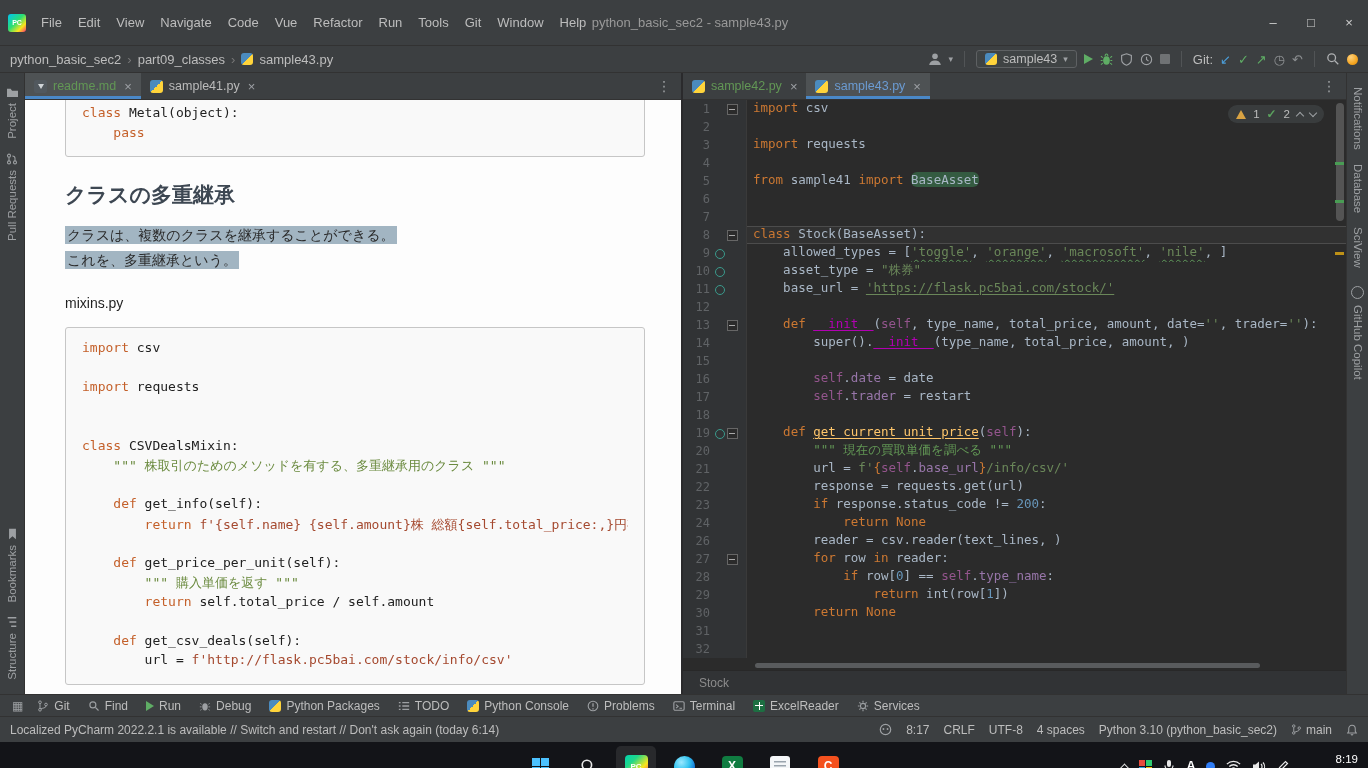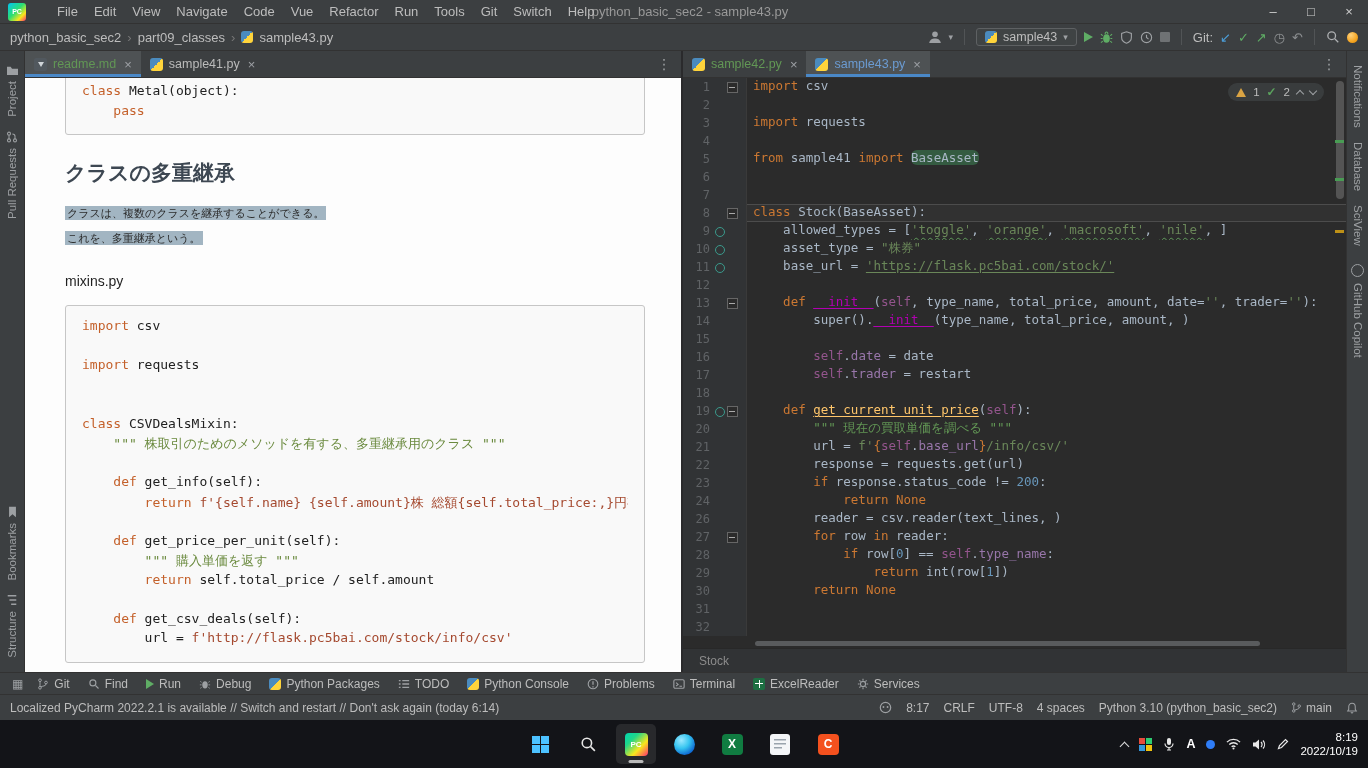--- a/index.html
+++ b/index.html
@@ -1,21 +1,21 @@
 <!DOCTYPE html>
 <html><head>
 <meta charset="utf-8">
 <style>
   *{margin:0;padding:0;box-sizing:border-box;}
   html,body{width:1368px;height:768px;overflow:hidden;background:#2b2b2b;
     font-family:"Liberation Sans",sans-serif;-webkit-font-smoothing:antialiased;}
   .screen{width:1368px;height:768px;display:flex;flex-direction:column;overflow:hidden;}
 
   
-  .titlebar{height:24px;background:#3c3f41;display:flex;align-items:center;position:relative;flex:none;padding-left:8px;border-bottom:1px solid #323232;gap:16px;}
+  .titlebar{height:46px;background:#3c3f41;display:flex;align-items:center;position:relative;flex:none;padding-left:8px;border-bottom:1px solid #323232;}
   .app-icon{width:18px;height:18px;border-radius:3px;flex:none;margin-right:8px;
     background:linear-gradient(135deg,#00c4f5,#2bde73 45%,#f8e71c 75%,#fe2e6e);
     color:#fff;font-size:7px;font-weight:bold;display:flex;align-items:center;justify-content:center;}
   .menubar{display:flex;gap:2px;z-index:2;}
   .menu-item{padding:4px 7px;font-size:13px;color:#bdbdbd;cursor:default;}
   .title-text{position:absolute;left:12px;right:0;text-align:center;color:#999;font-size:13px;pointer-events:none;}
   .win-controls{margin-left:auto;display:flex;z-index:2;}
   .win-btn{width:38px;height:30px;display:flex;align-items:center;justify-content:center;color:#cfcfcf;font-size:13px;}
 
   
@@ -62,21 +62,21 @@
   .preview{flex:1;background:#fdfdfd;overflow:hidden;padding:0 36px 0 40px;}
   .codebox{background:#f9f9f9;border:1px solid #c6c6c6;border-radius:3px;padding:20px 16px 12px;overflow:hidden;}
   .codebox.box1{margin-top:-16px;}
   .codebox.box2{margin-top:16px;padding-top:12px;}
   .code-line{height:19.5px;line-height:19.5px;white-space:pre;overflow:hidden;font:13px "DejaVu Sans Mono",monospace;}
   .preview .tok-p{color:#212121;}
   .preview .tok-k{color:#c4602a;}
   .preview .tok-s{color:#a5492f;}
   .preview .tok-d{color:#6a8a3e;}
   .md-heading{font-size:21px;font-weight:bold;color:#3d4752;margin:24px 0 14px;}
-  .md-para{font-size:11px;line-height:25px;color:#2b2b2b;margin:0;}
+  .md-para{font-size:14px;line-height:25px;color:#2b2b2b;margin:0;}
   .sel{background:#a2b5c2;padding:1px 2px;}
   .md-filename{font-size:14px;color:#1f1f1f;margin:22px 0 0;}
 
   
   .editor{flex:1;position:relative;overflow:hidden;background:#2b2b2b;}
   .ed-lines{position:absolute;inset:0;overflow:hidden;}
   .ed-row{display:flex;height:18px;line-height:18px;font:12.5px "DejaVu Sans Mono",monospace;}
   .gutter-cell{width:64px;flex:none;display:flex;align-items:center;background:#313335;border-right:1px solid #3a3a3a;}
   .lnum{width:30px;flex:none;text-align:right;padding-right:3px;color:#606366;font-size:12px;}
   .gslot{width:13px;height:18px;flex:none;position:relative;}
@@ -170,21 +170,21 @@
         <div class="menu-item">File</div>
         <div class="menu-item">Edit</div>
         <div class="menu-item">View</div>
         <div class="menu-item">Navigate</div>
         <div class="menu-item">Code</div>
         <div class="menu-item">Vue</div>
         <div class="menu-item">Refactor</div>
         <div class="menu-item">Run</div>
         <div class="menu-item">Tools</div>
         <div class="menu-item">Git</div>
-        <div class="menu-item">Switch</div>
+        <div class="menu-item">Window</div>
         <div class="menu-item">Help</div>
       </div>
     <div class="title-text">python_basic_sec2 - sample43.py</div>
     <div class="win-controls">
       <span class="win-btn">–</span>
       <span class="win-btn">□</span>
       <span class="win-btn">×</span>
     </div>
   </div>
 

